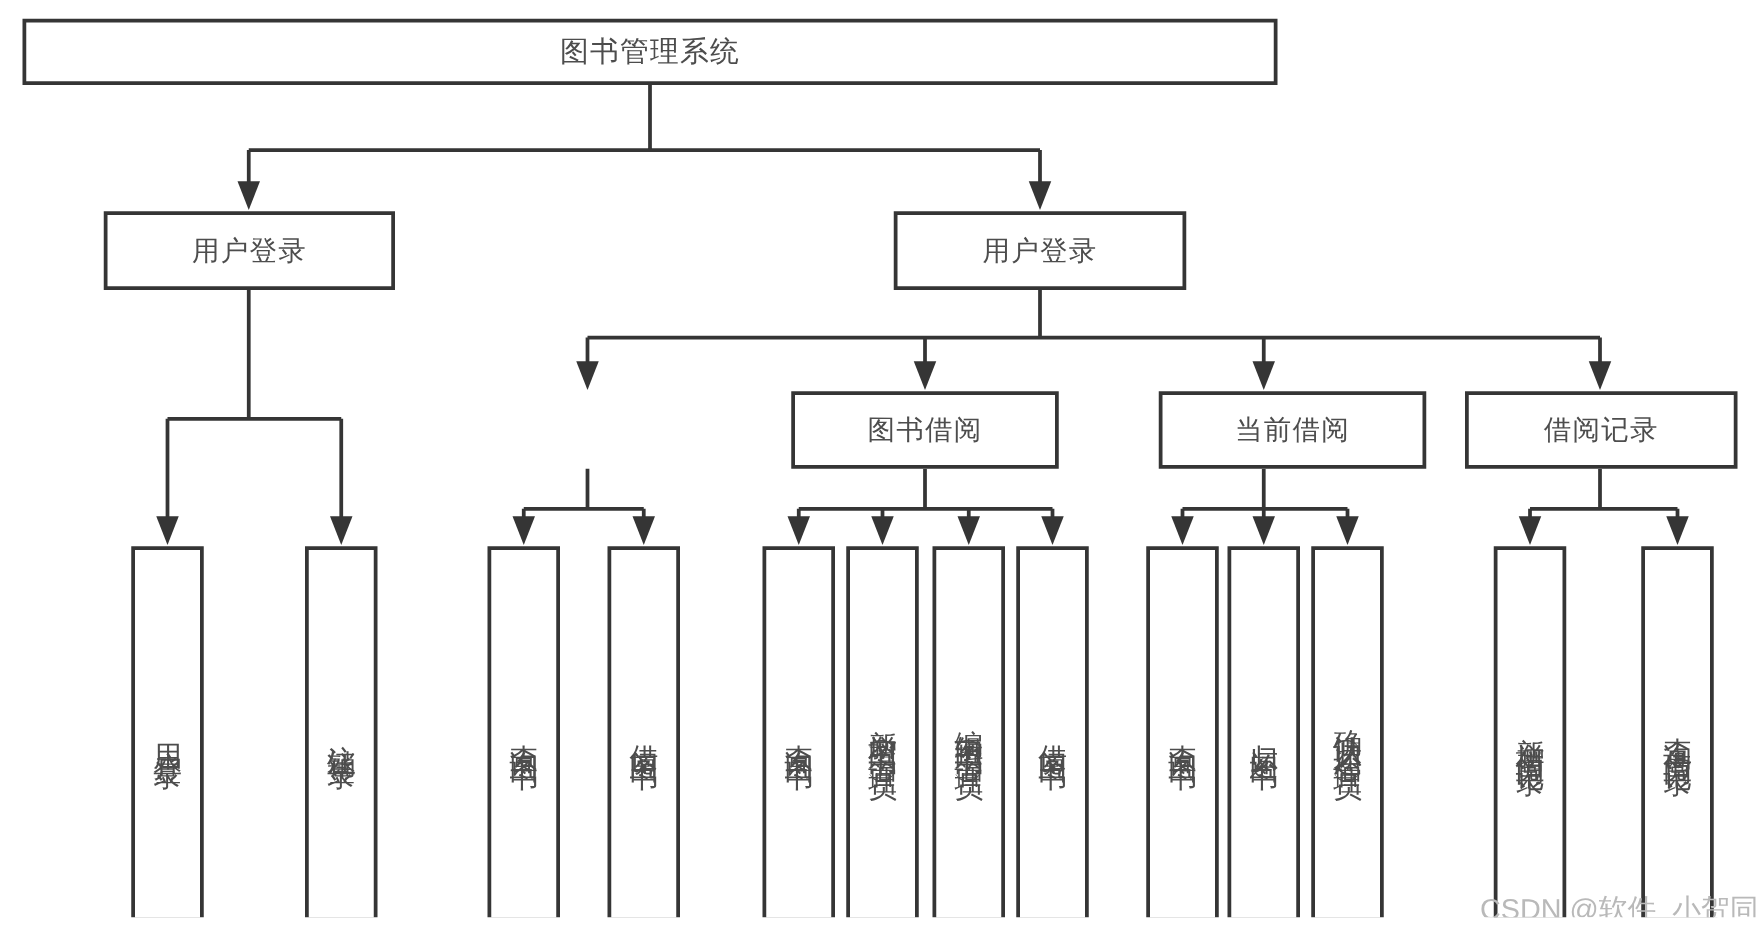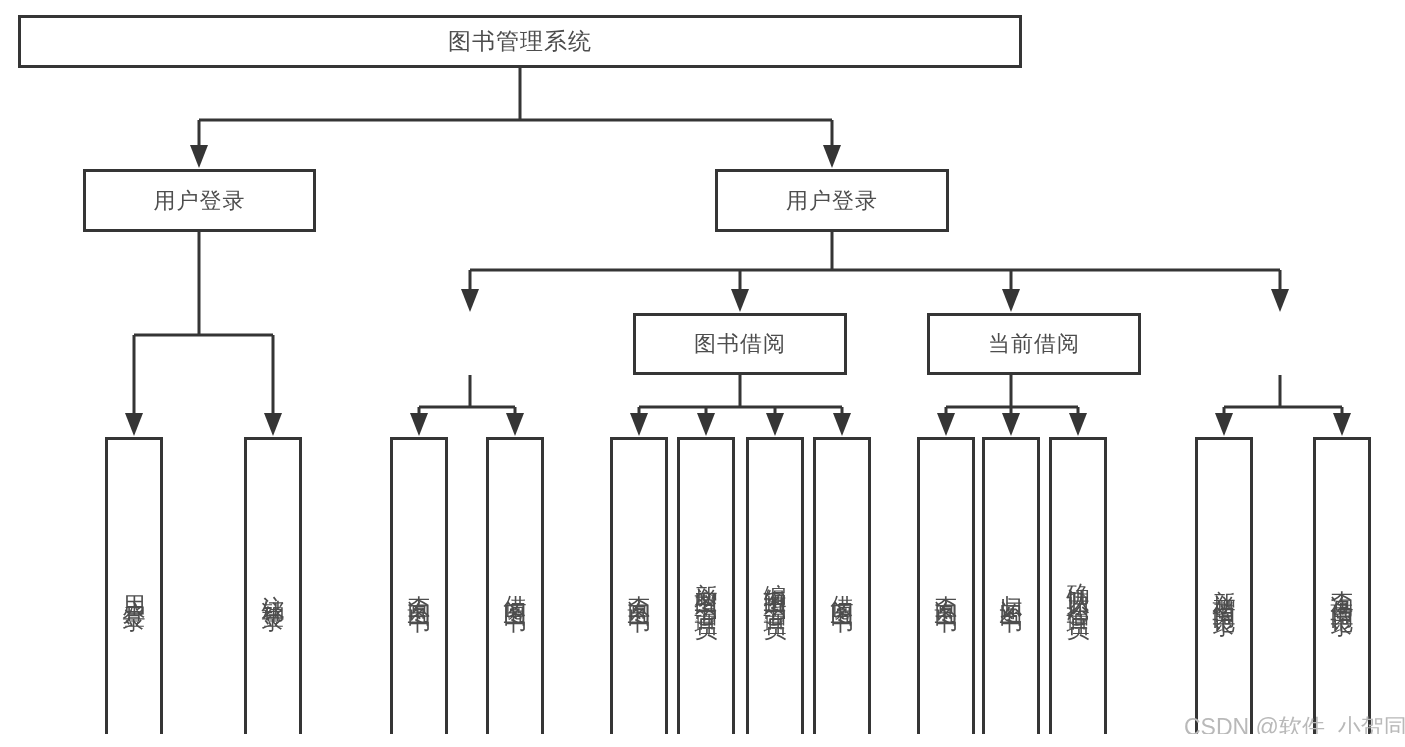--- a/index.html
+++ b/index.html
@@ -112,20 +112,21 @@
     </g>
   </svg>
 
   <div class="node root-node n-root">图书管理系统</div>
 
   <div class="node n-user">用户登录</div>
   <div class="node n-book">用户登录</div>
 
   <div class="node n-g2">图书借阅</div>
   <div class="node n-g3">当前借阅</div>
+  <div class="node n-g4">借阅记录</div>
 
   <div class="node vnode leaf n-u1">用户登录</div>
   <div class="node vnode leaf n-u2">注销登录</div>
 
   <div class="node vnode leaf n-g1c1">查询图书</div>
   <div class="node vnode leaf n-g1c2">借阅图书</div>
 
   <div class="node vnode leaf n-g2c1">查询图书</div>
   <div class="node vnode leaf n-g2c2">新增图书（管理员）</div>
   <div class="node vnode leaf n-g2c3">编辑图书（管理员）</div>

